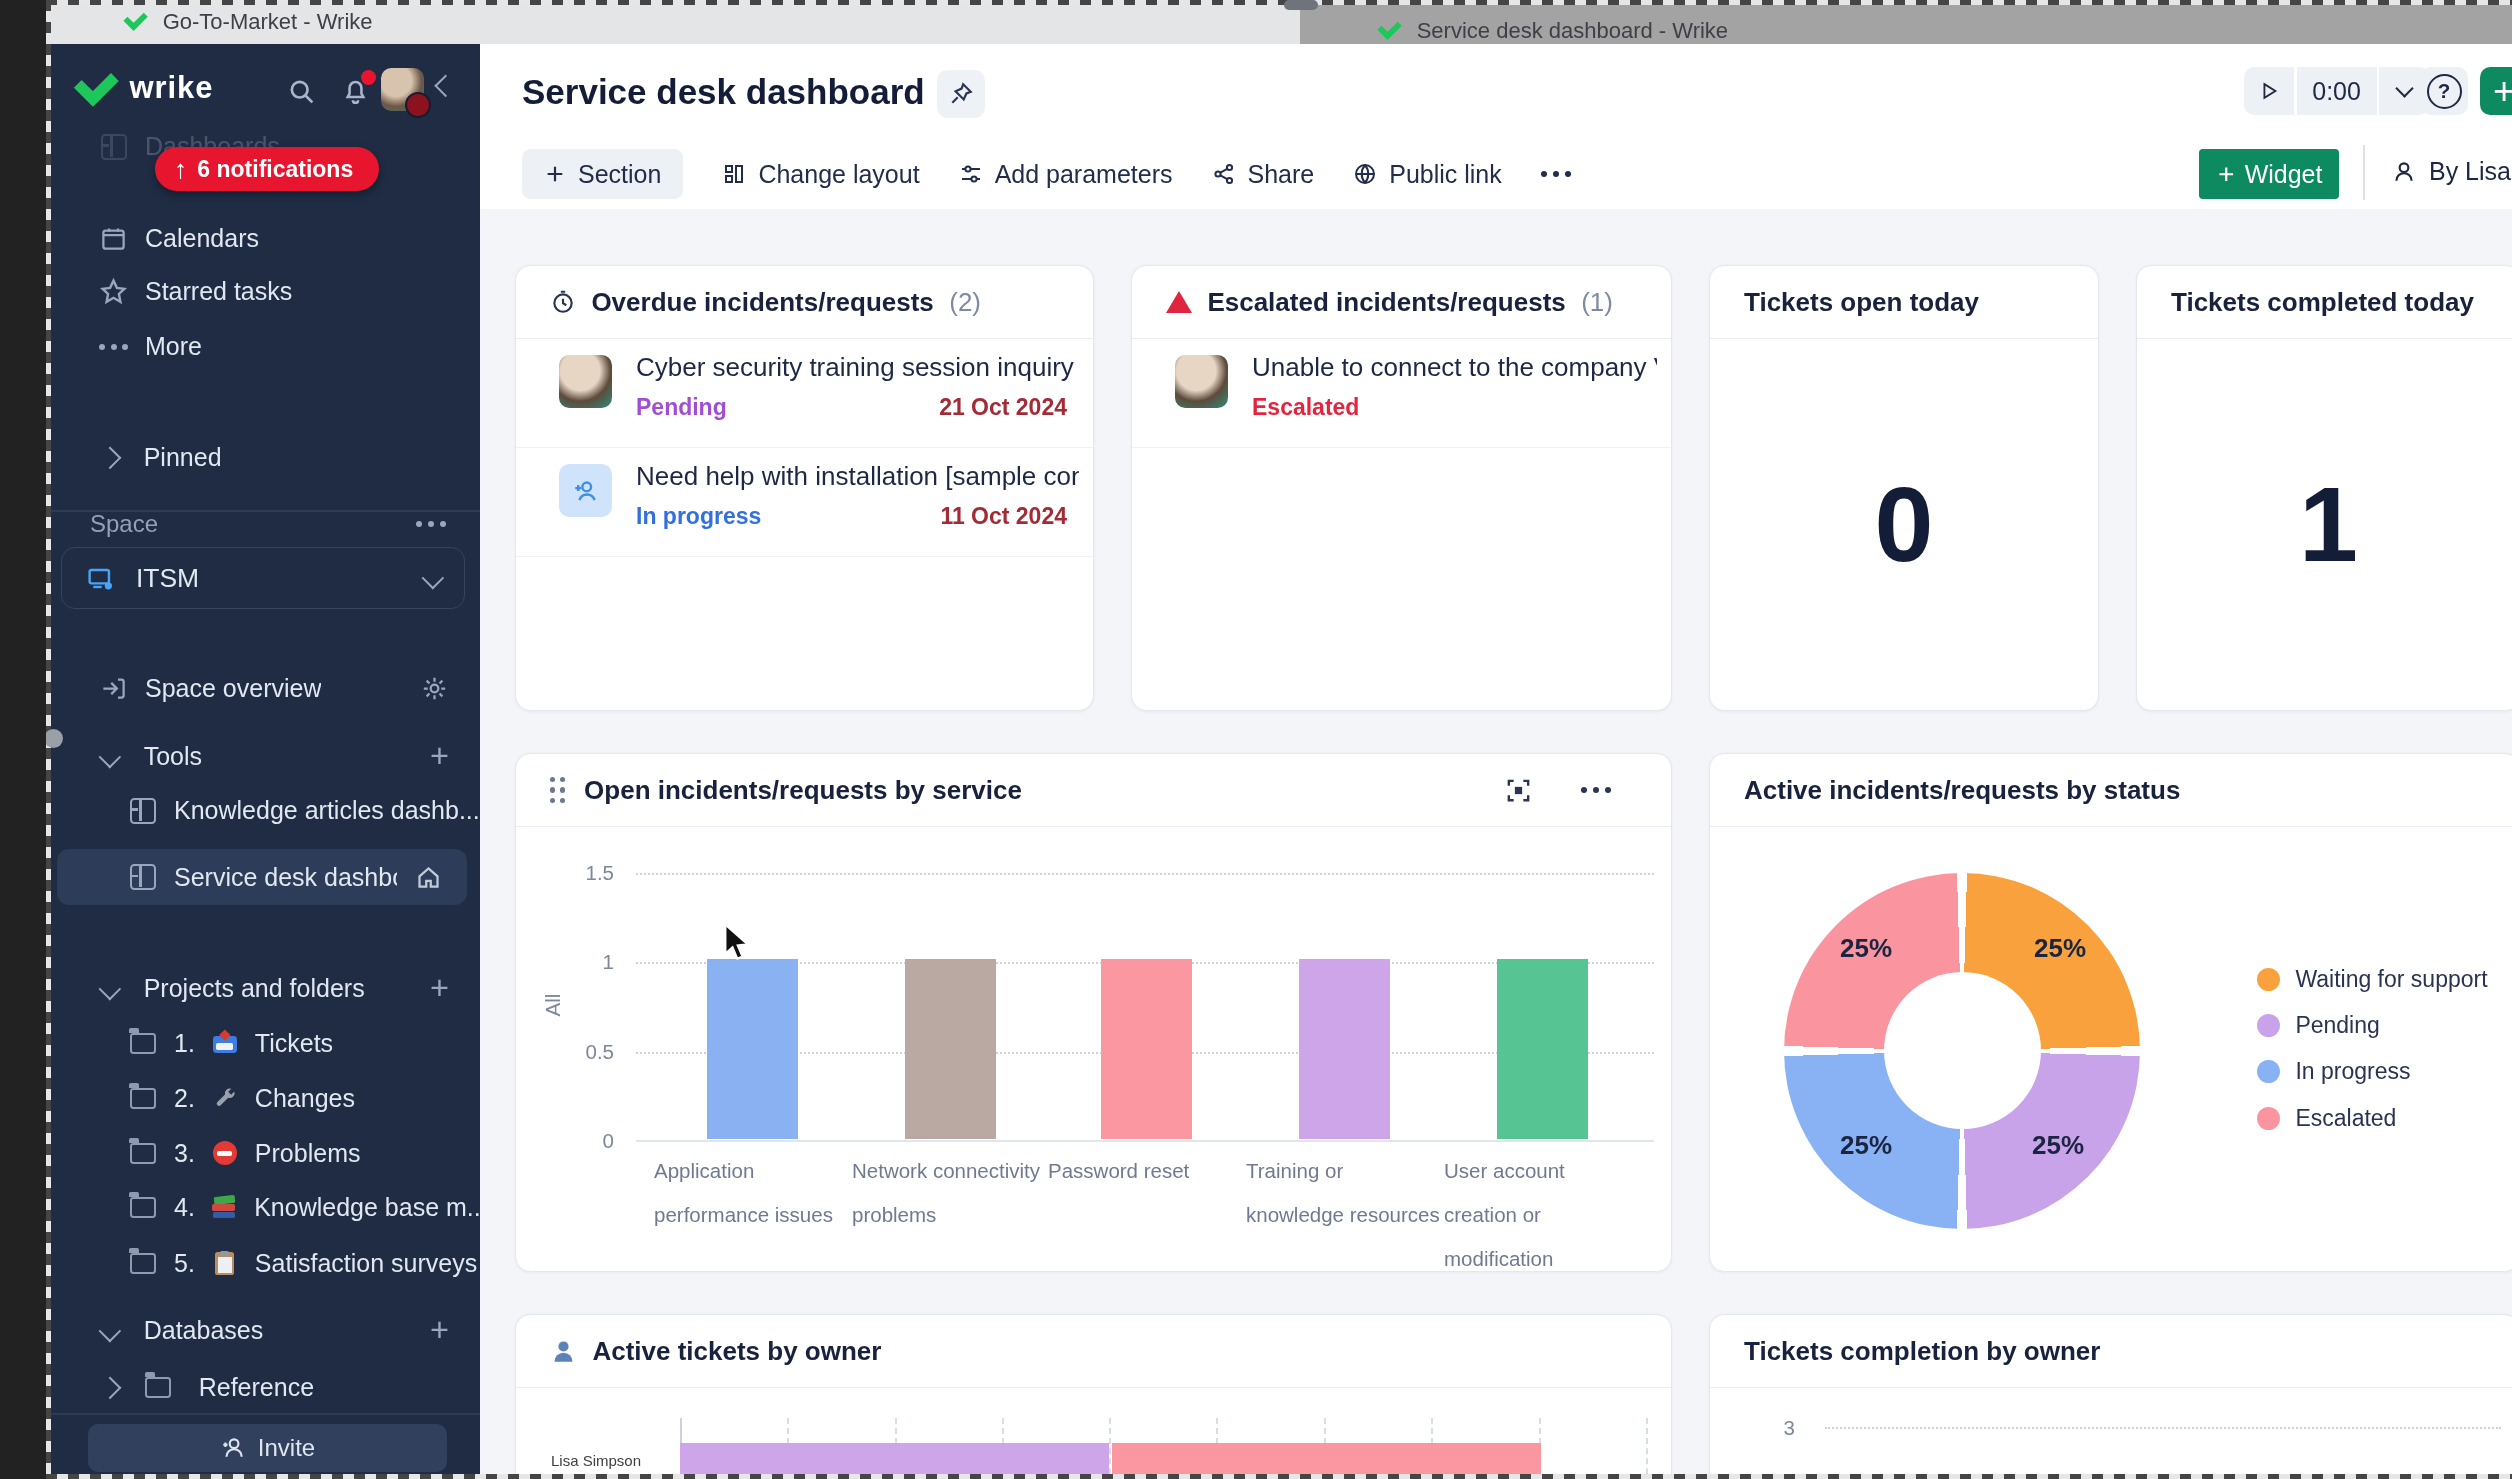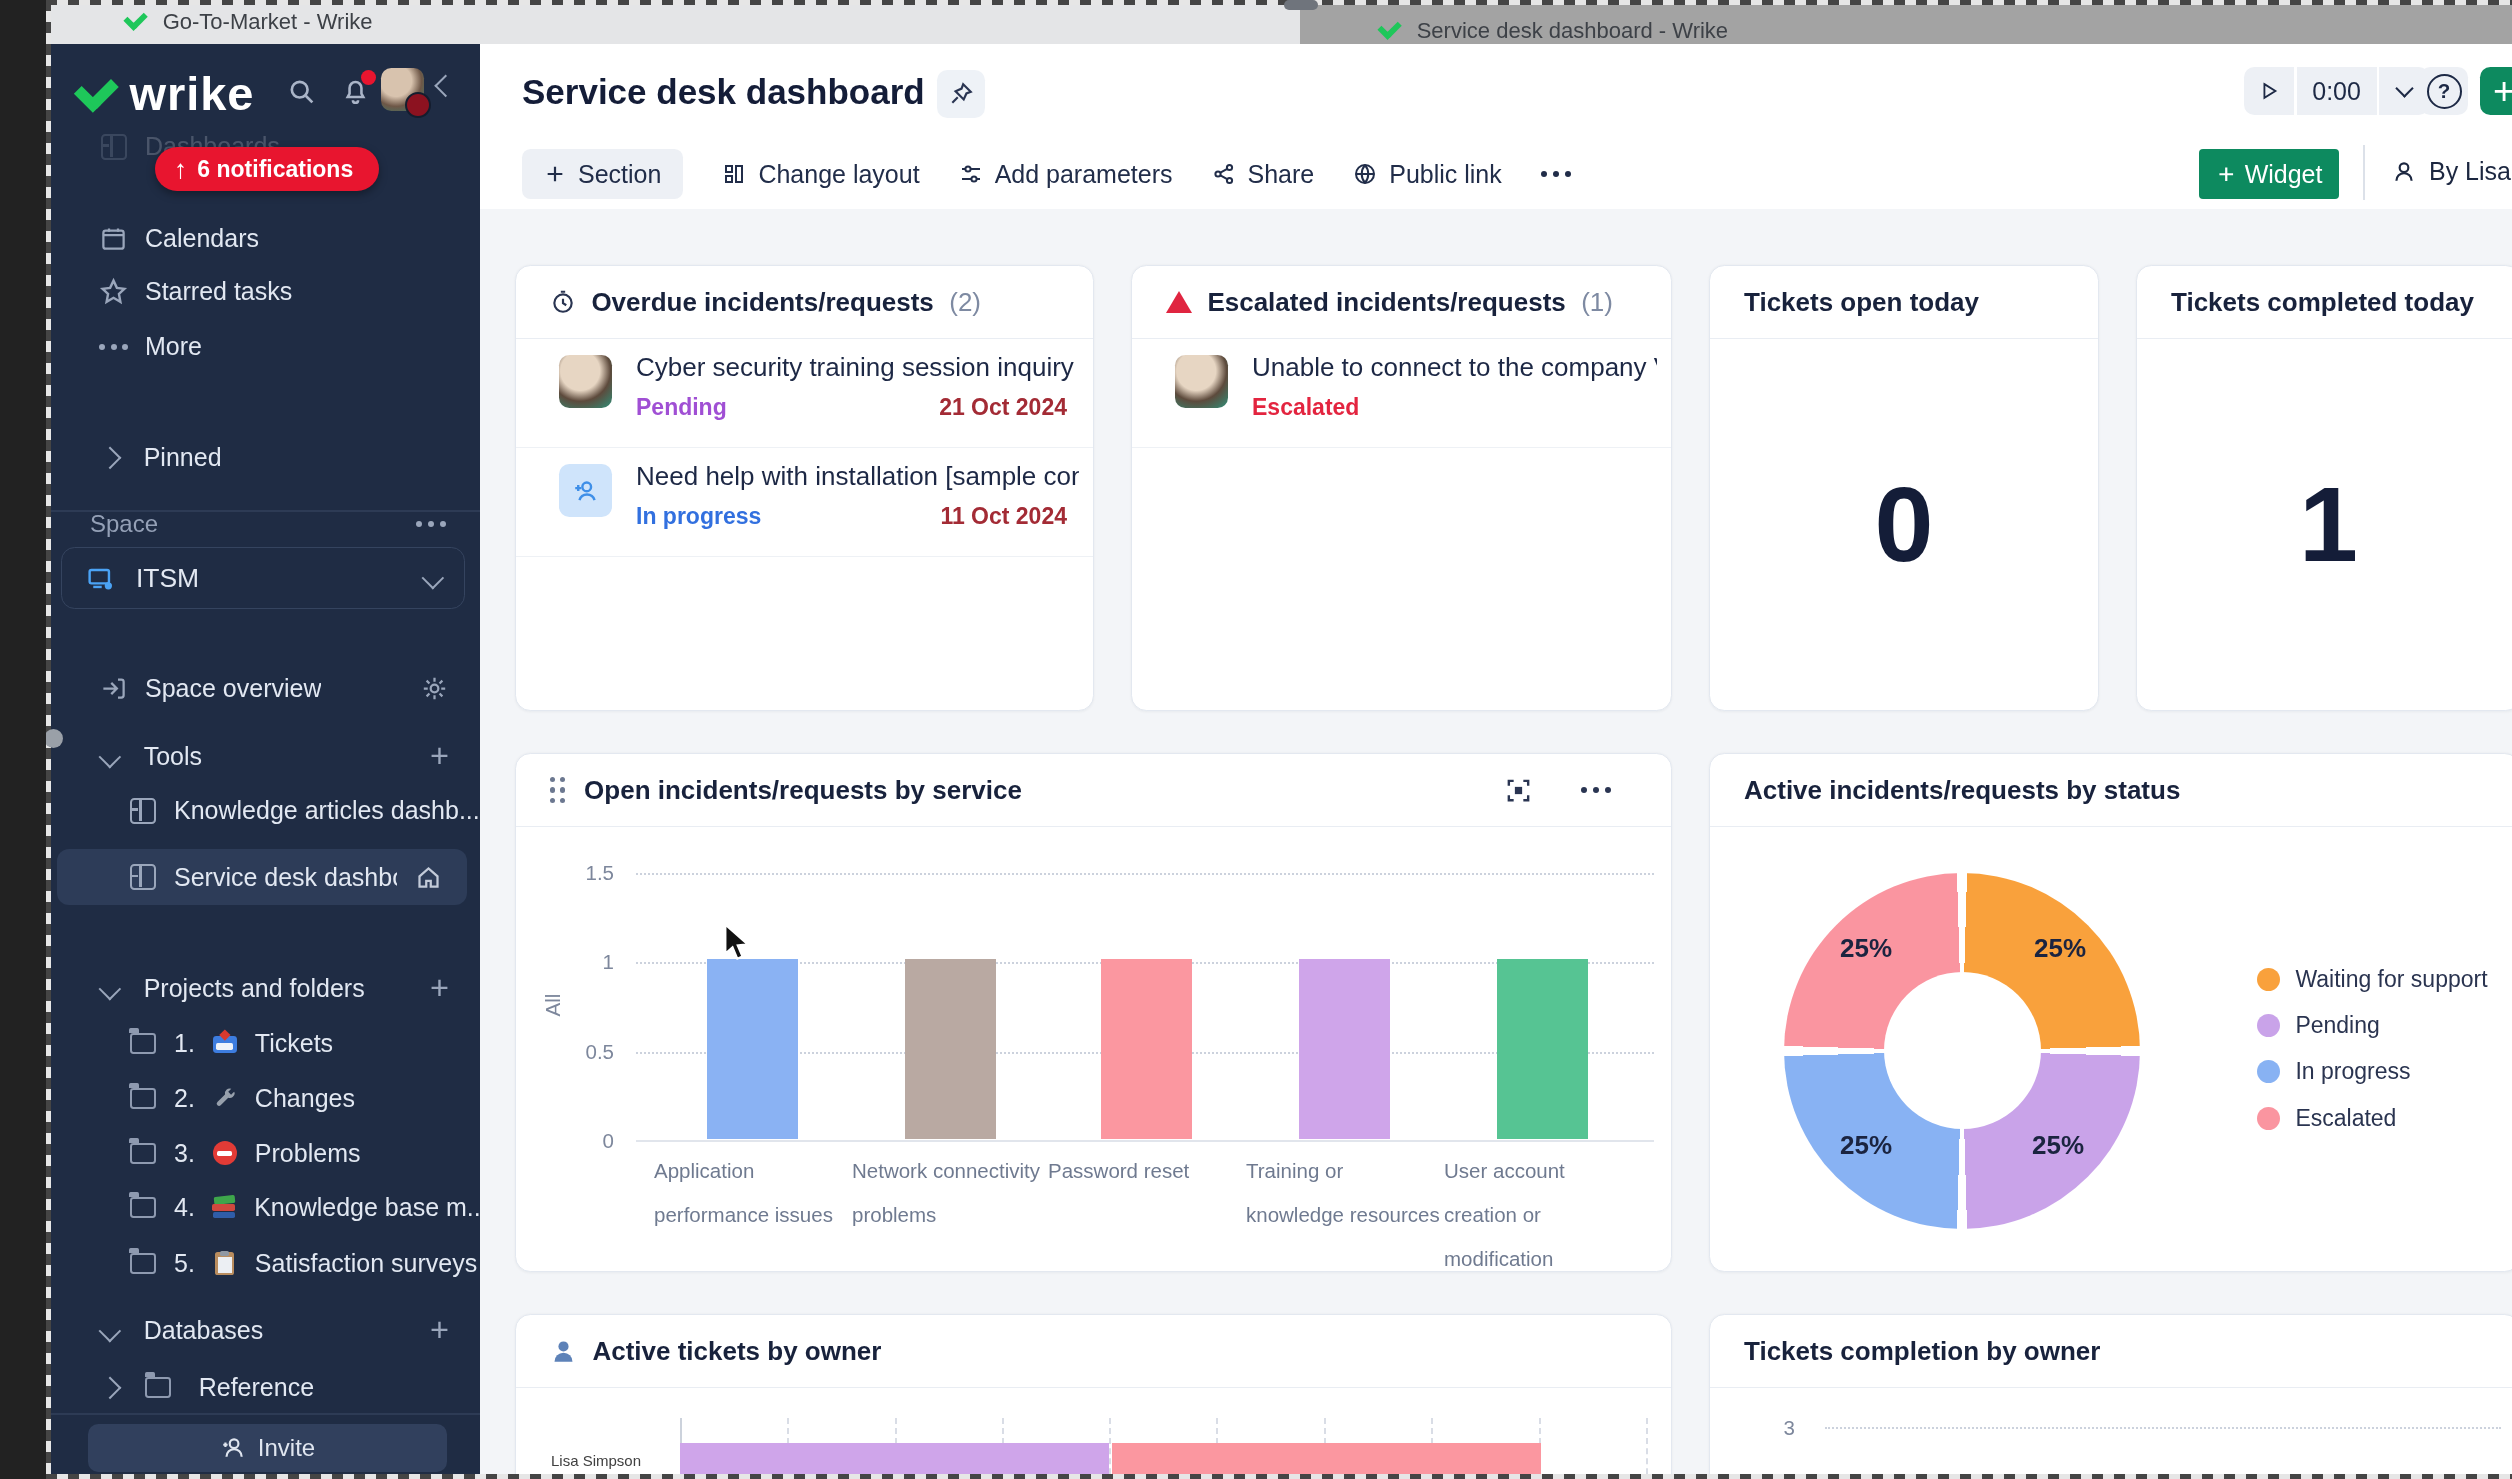--- a/index.html
+++ b/index.html
@@ -107,21 +107,21 @@
     </div>
   </div>
 
   <div class="sidebar">
 
     <div class="abs" style="left:27px;top:22px;display:flex;align-items:center;gap:8.6px;">
       <svg width="48" height="44" viewBox="0 0 32 32">
           <path d="M2 13 L13 24 L16 21" stroke="#1ec75a" stroke-width="8" fill="none"></path>
           <path d="M13 24 L29 8" stroke="#1ec75a" stroke-width="8" fill="none"></path>
         </svg>
-      <span style="color:#fff;font-size:47px;font-weight:bold;letter-spacing:0.9px;text-align:right;">wrike</span>
+      <span style="color:#fff;font-size:31px;font-weight:bold;letter-spacing:0.9px;text-align:right;">wrike</span>
     </div>
     <div class="abs" style="left:241px;top:32.5px;">
       <svg width="29" height="29" viewBox="0 0 24 24" fill="none" stroke="#aab5c8" stroke-width="2.2">
           <circle cx="10.5" cy="10.5" r="6.5"></circle>
           <path d="M15.5 15.5 L21 21"></path>
         </svg>
     </div>
     <div class="abs" style="left:294px;top:31px;">
       <svg width="31" height="31" viewBox="0 0 24 24" fill="none" stroke="#aab5c8" stroke-width="2">
           <path d="M6 17 L18 17 L16.6 14.5 L16.6 10 A4.6 4.6 0 0 0 7.4 10 L7.4 14.5 Z"></path>

